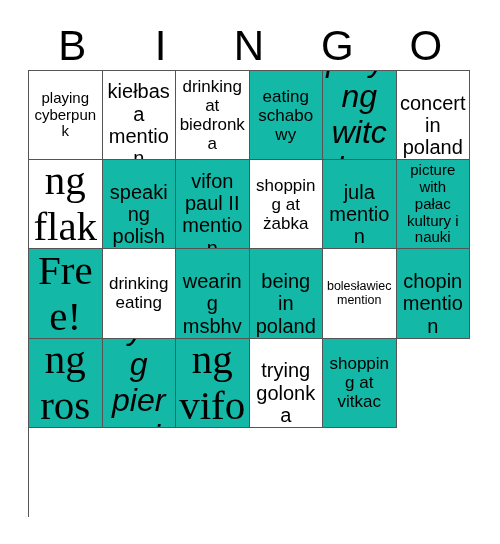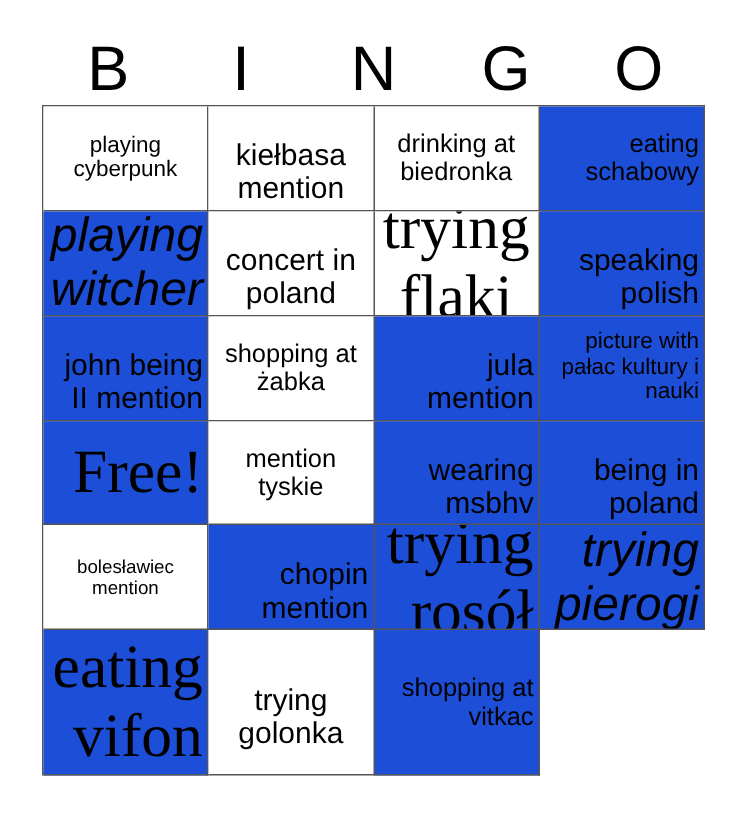--- a/index.html
+++ b/index.html
@@ -44,21 +44,21 @@
   }
 
   
   #grid {
     position: absolute;
     left: 28px;
     top: 70px;
     width: 442px;
     height: 447px;
     display: grid;
-    grid-template-columns: repeat(4, 1fr);
+    grid-template-columns: repeat(6, 1fr);
     grid-template-rows: repeat(5, 1fr);
     border-top: 1px solid #555555;
     border-left: 1px solid #555555;
     box-sizing: border-box;
   }
 
   .cell {
     border-right: 1px solid #555555;
     border-bottom: 1px solid #555555;
     box-sizing: border-box;
@@ -66,21 +66,21 @@
     align-items: center;
     justify-content: center;
     text-align: center;
     padding: 2px 3px;
     overflow: hidden;
     color: #000000;
     line-height: 1.12;
     word-break: break-word;
   }
   .cell.white { background: #ffffff; }
-  .cell.red   { background: #1d4ed8; text-align: right; }
+  .cell.red   { background: #14b8a6; }
 
   
   .fs-xs   { font-size: 12.5px; }
   .fs-sm   { font-size: 15px; }
   .fs-md   { font-size: 17px; }
   .fs-lg   { font-size: 20px; margin-top: 20px; }
   .fs-xl   { font-size: 32px; font-style: italic; }
   .fs-xxl  { font-size: 41px; font-family: Liberation Serif, serif; }
 
   .cell-text {
@@ -120,36 +120,36 @@
       <div class="cell white">
         <span class="cell-text fs-lg">concert in poland</span>
       </div>
       <div class="cell white">
         <span class="cell-text fs-xxl">trying flaki</span>
       </div>
       <div class="cell red">
         <span class="cell-text fs-lg">speaking polish</span>
       </div>
       <div class="cell red">
-        <span class="cell-text fs-lg">john being II mention</span>
+        <span class="cell-text fs-lg">vifon paul II mention</span>
       </div>
       <div class="cell white">
         <span class="cell-text fs-md">shopping at żabka</span>
       </div>
       <div class="cell red">
         <span class="cell-text fs-lg">jula mention</span>
       </div>
       <div class="cell red">
         <span class="cell-text fs-sm">picture with pałac kultury i nauki</span>
       </div>
       <div class="cell red">
         <span class="cell-text fs-xxl">Free!</span>
       </div>
       <div class="cell white">
-        <span class="cell-text fs-md">mention tyskie</span>
+        <span class="cell-text fs-md">drinking eating</span>
       </div>
       <div class="cell red">
         <span class="cell-text fs-lg">wearing msbhv</span>
       </div>
       <div class="cell red">
         <span class="cell-text fs-lg">being in poland</span>
       </div>
       <div class="cell white">
         <span class="cell-text fs-xs">bolesławiec mention</span>
       </div>

